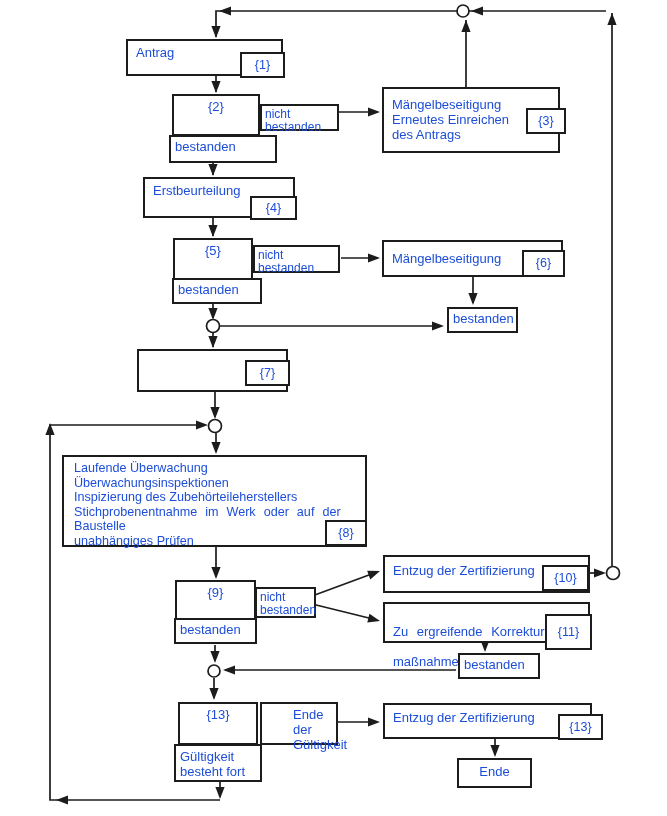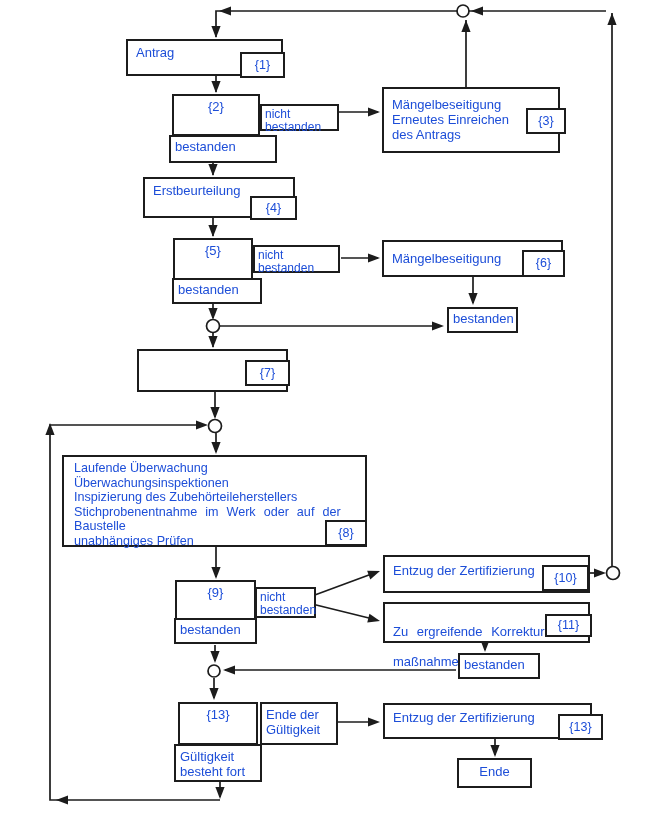--- a/index.html
+++ b/index.html
@@ -265,33 +265,33 @@
     <div class="ref" style="left:157px; top:8px; width:47px; height:26px;">
       <span>{10}</span>
     </div>
   </div>
 
   <div class="box" style="left:383px; top:602px; width:207px; height:41px;">
     <span class="lbl" style="padding:5px 0 0 8px;">
       <span class="wsp2">Zu ergreifende Korrektur-</span><br>
       <span>maßnahmen</span>
     </span>
-    <div class="ref" style="left:160px; top:10px; width:47px; height:23px;">
+    <div class="ref" style="left:160px; top:10px; width:47px; height:36px;">
       <span>{11}</span>
     </div>
   </div>
   <div class="box bst" style="left:458px; top:653px; width:82px; height:26px;">
     <span class="lbl">bestanden</span>
   </div>
 
   <div class="box" style="left:178px; top:702px; width:80px; height:43px;">
     <span class="topnum">{13}</span>
   </div>
   <div class="box" style="left:260px; top:702px; width:78px; height:43px;">
-    <span class="lbl" style="padding:3px 0 0 4px;">Ende der
+    <span class="lbl" style="padding:3px 0 0 4px;margin-left:27px;">Ende der
 Gültigkeit</span>
   </div>
   <div class="box" style="left:174px; top:744px; width:88px; height:38px;">
     <span class="lbl" style="padding:3px 0 0 4px;">Gültigkeit
 besteht fort</span>
   </div>
 
   <div class="box" style="left:383px; top:703px; width:209px; height:36px;">
     <span class="lbl" style="padding:5px 0 0 8px;">Entzug der Zertifizierung</span>
     <div class="ref" style="left:173px; top:9px; width:45px; height:26px;">

